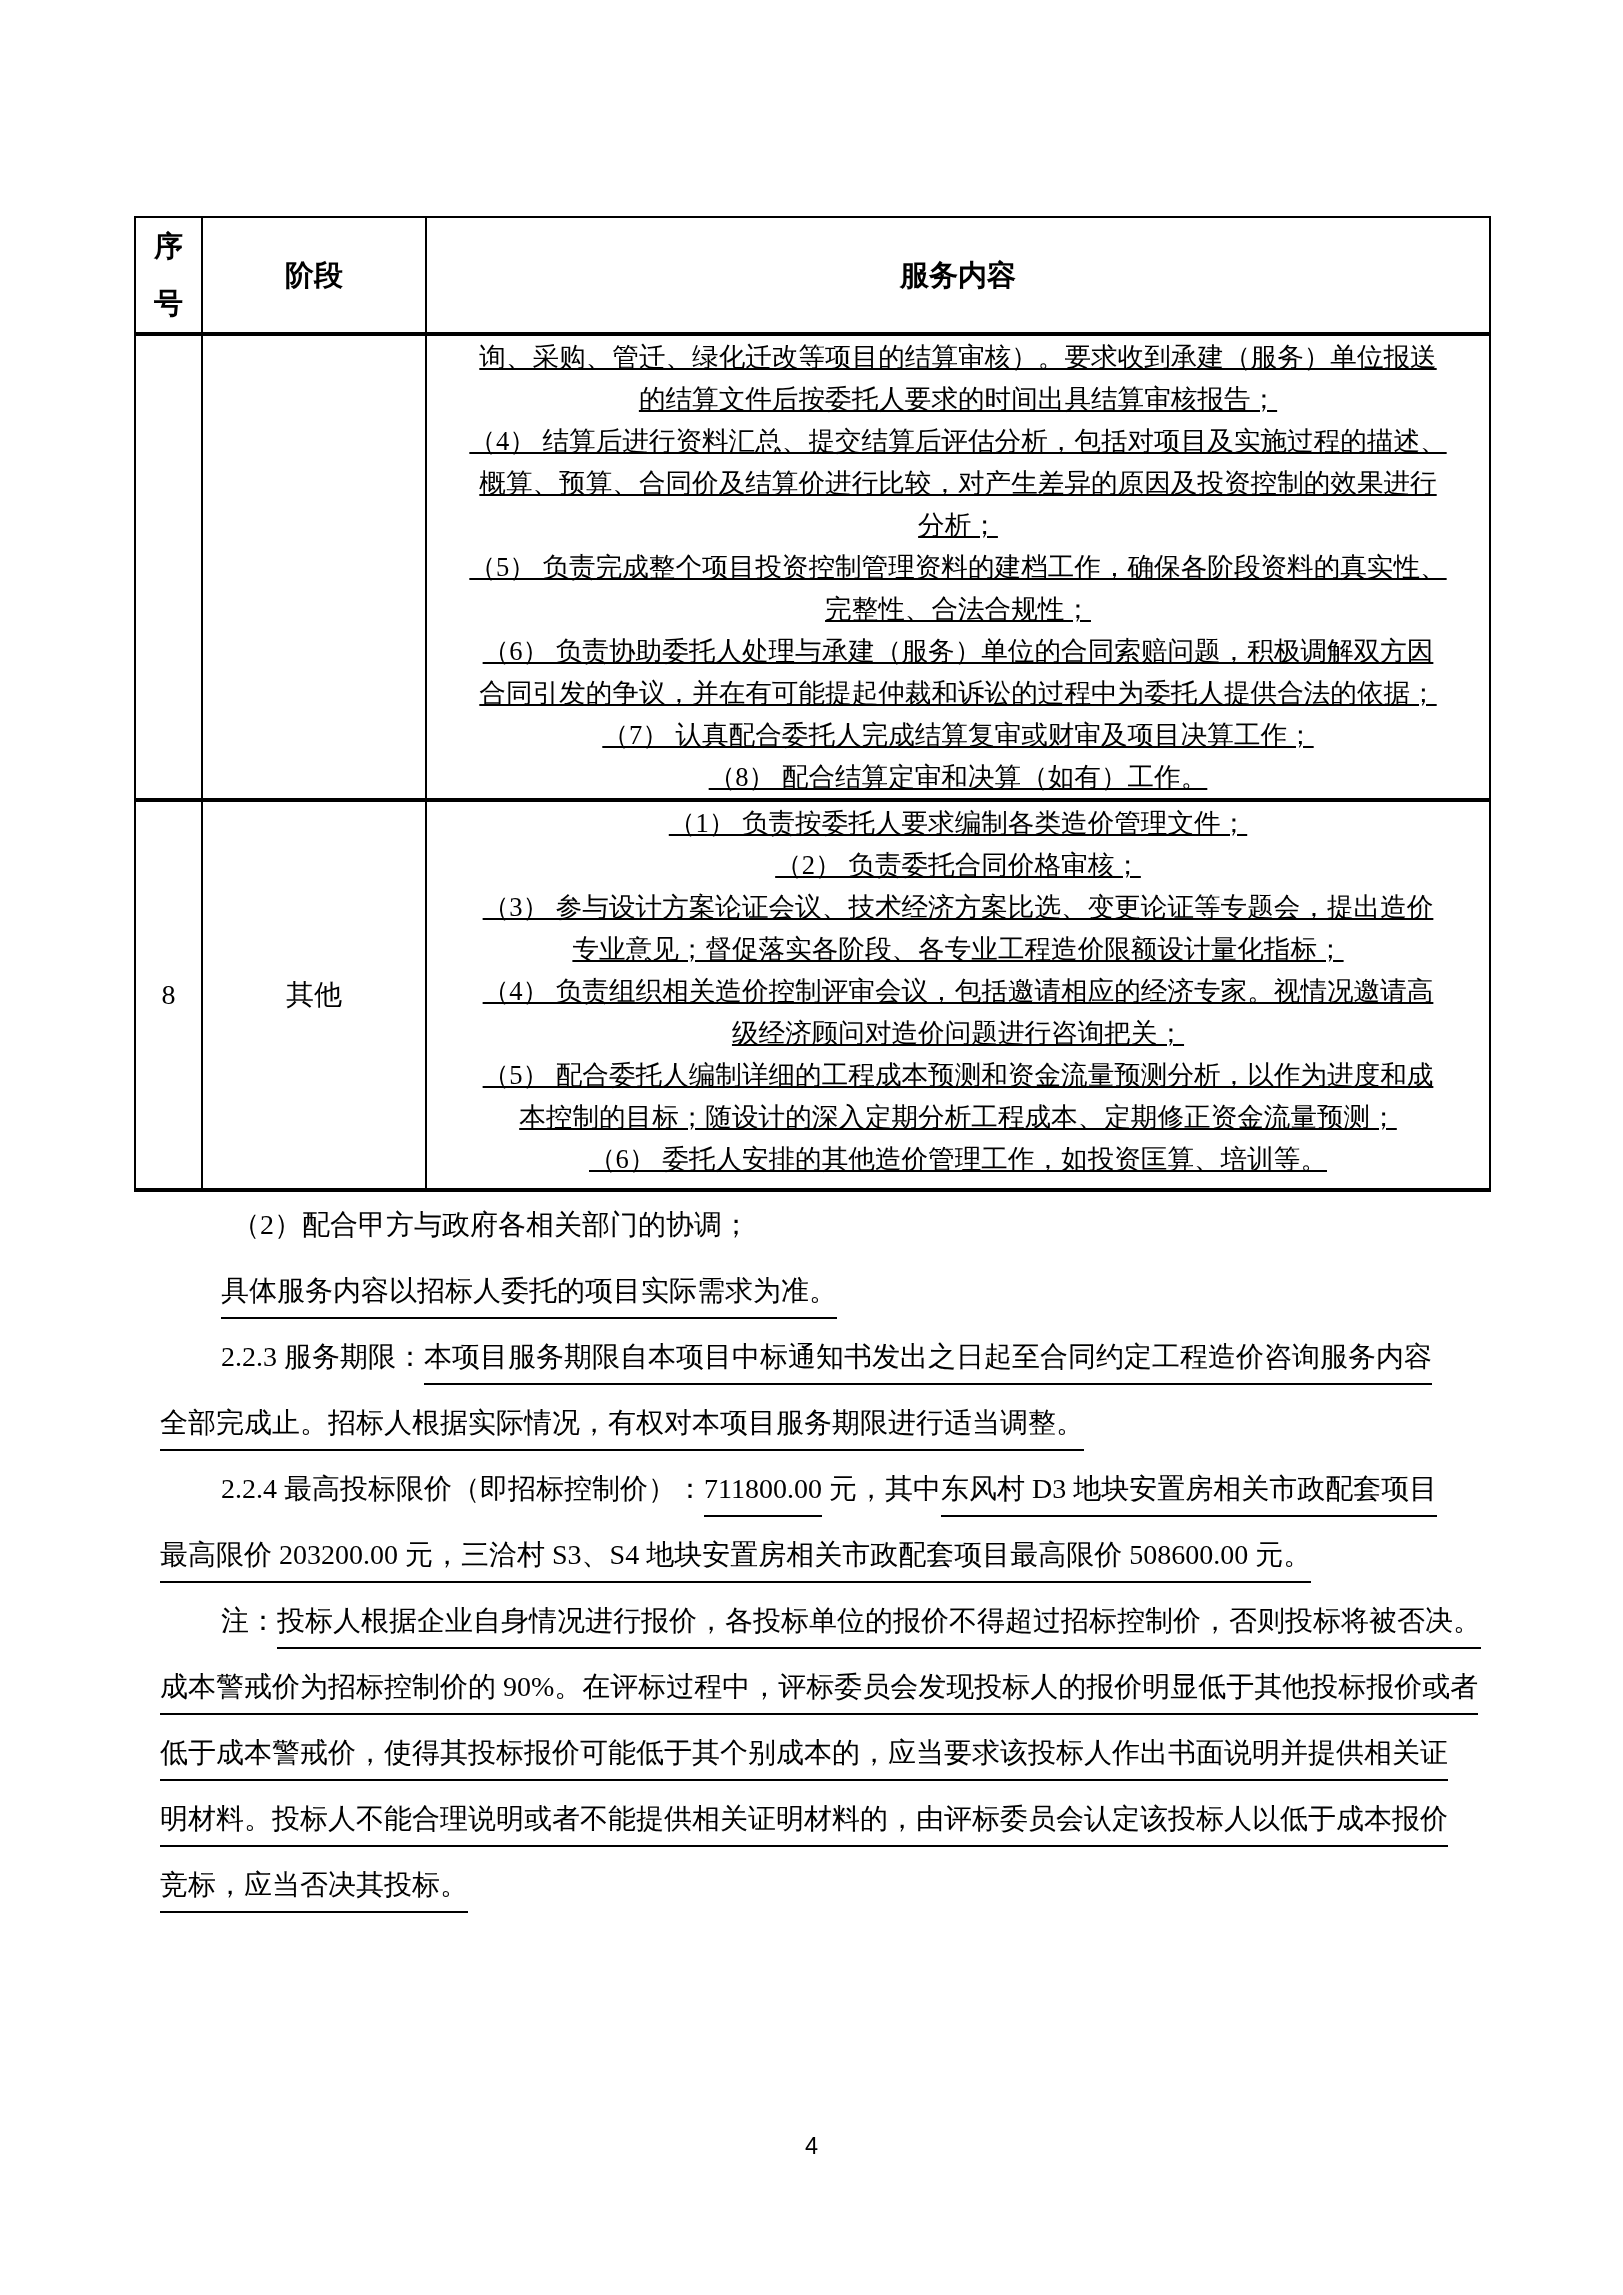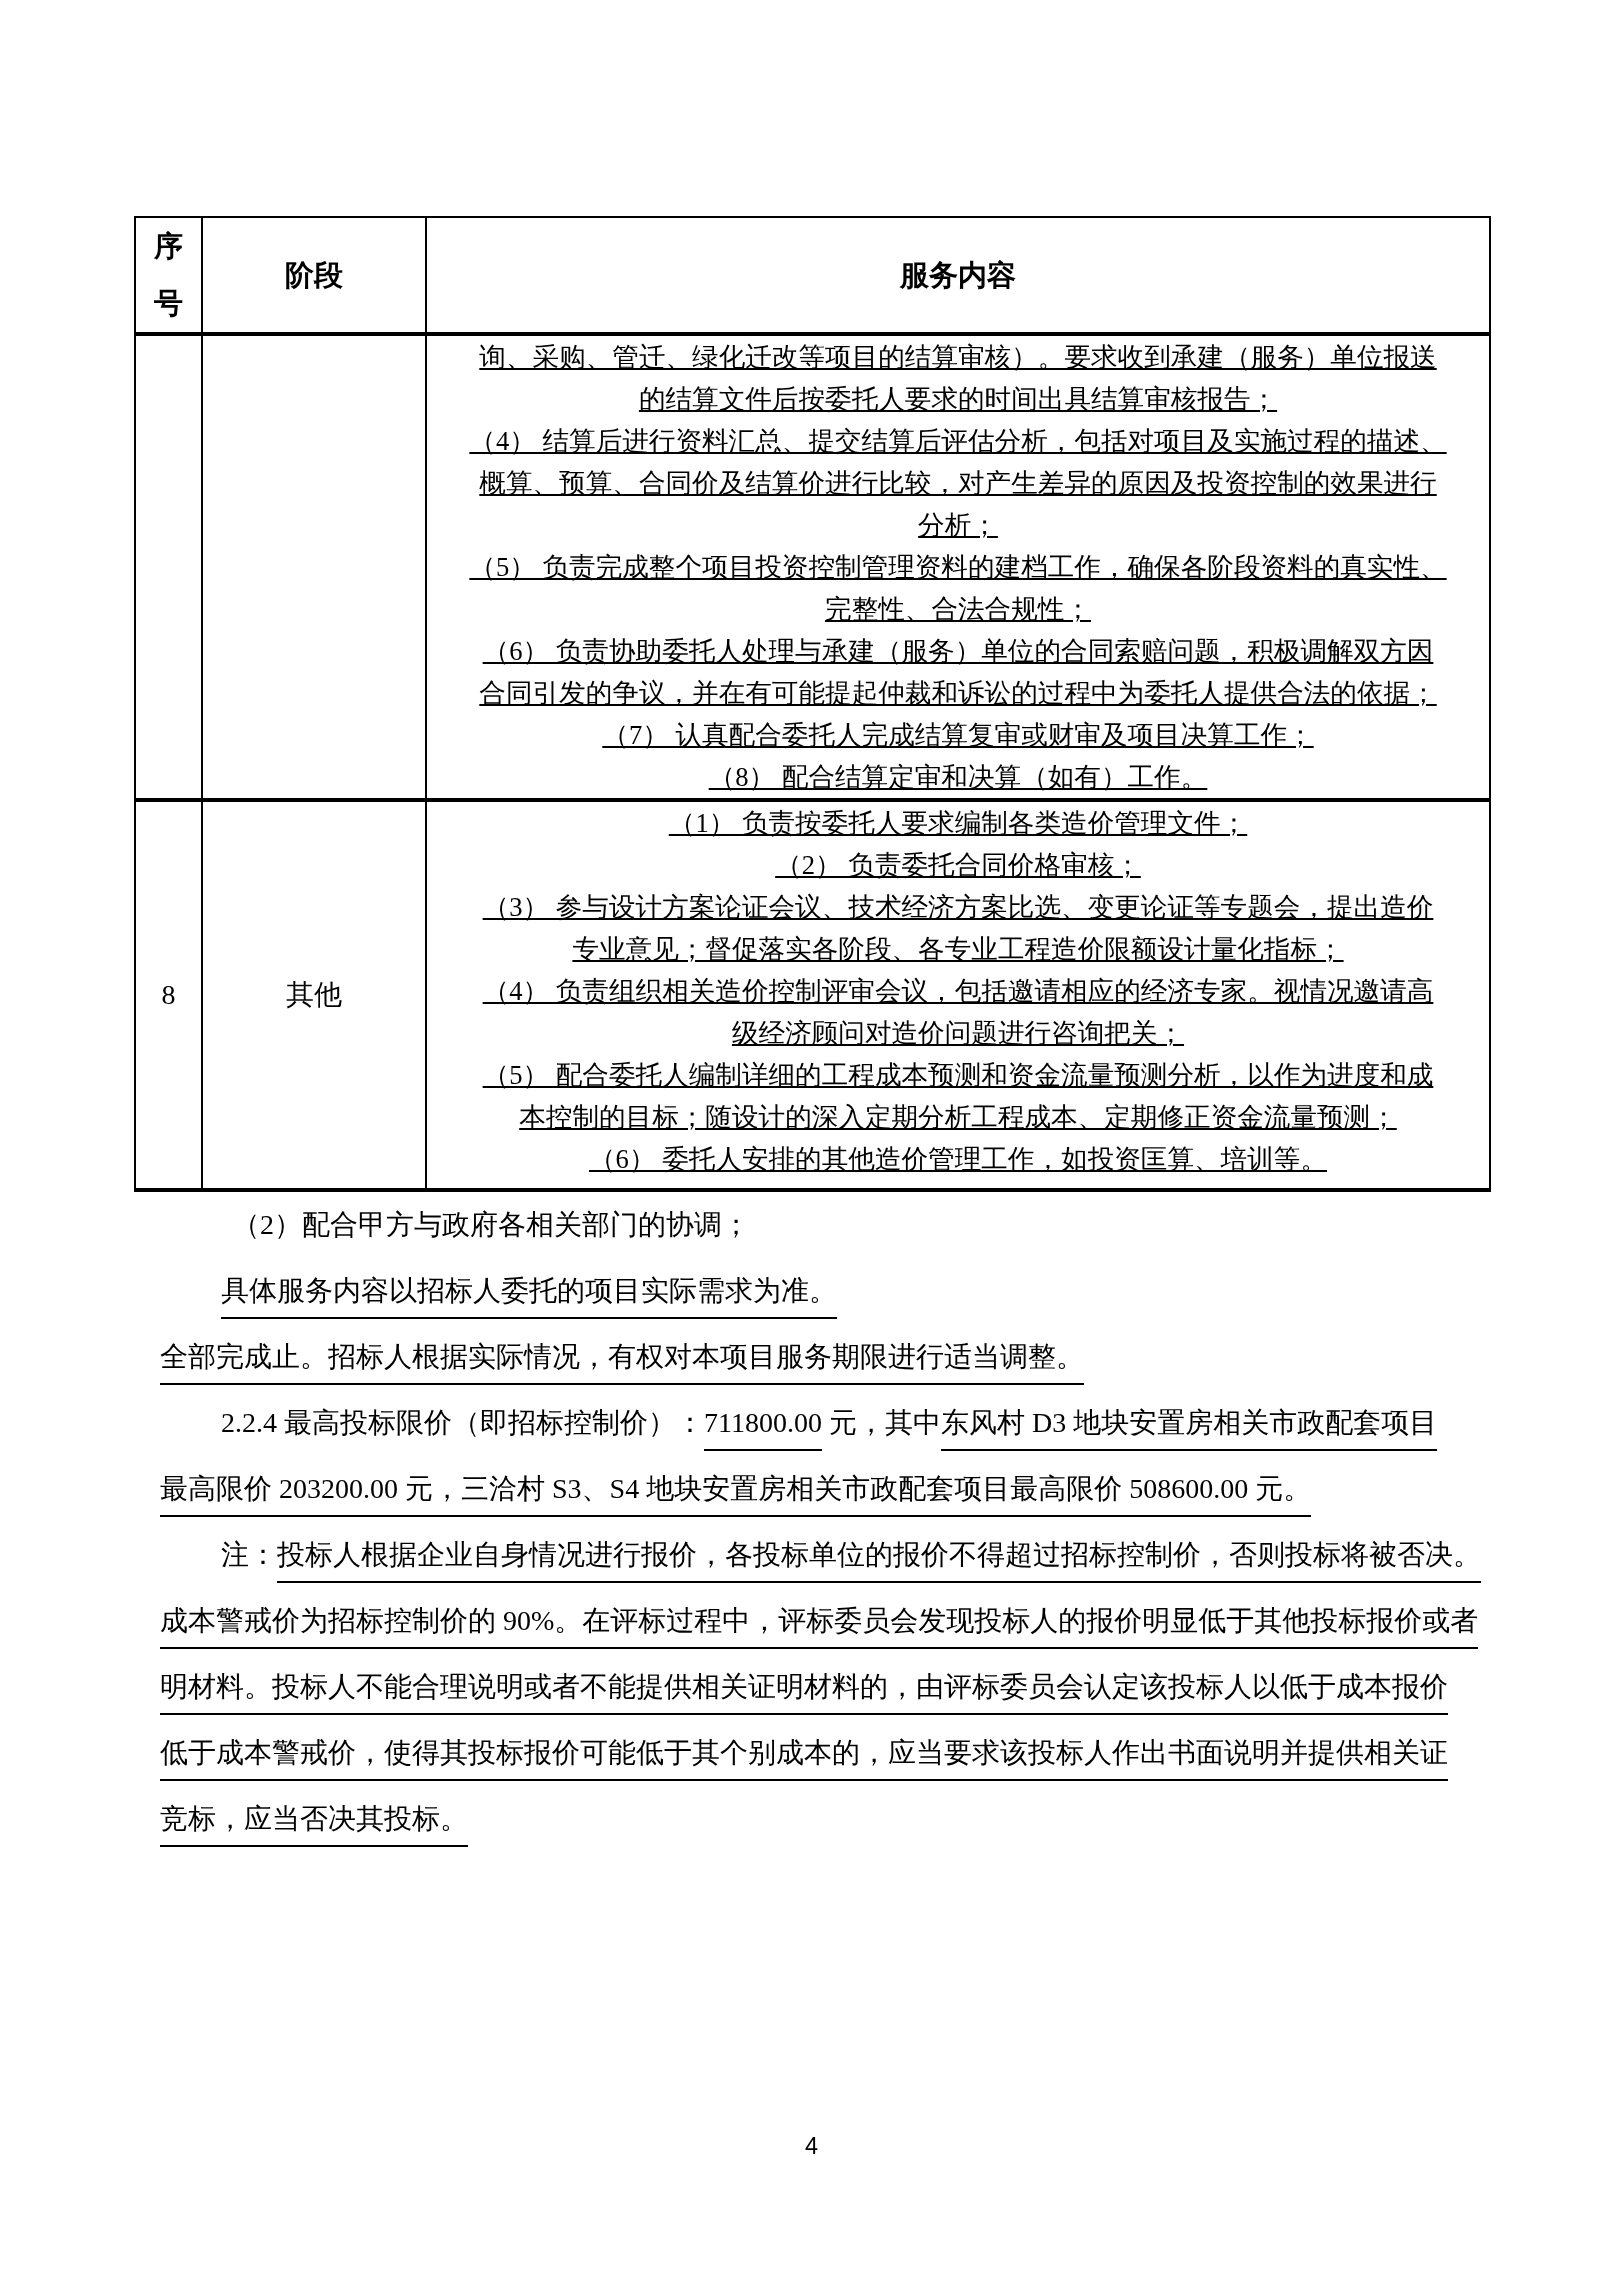--- a/index.html
+++ b/index.html
@@ -120,24 +120,25 @@
 （5） 配合委托人编制详细的工程成本预测和资金流量预测分析，以作为进度和成
 本控制的目标；随设计的深入定期分析工程成本、定期修正资金流量预测；
 （6） 委托人安排的其他造价管理工作，如投资匡算、培训等。</td>
   </tr>
 </tbody>
   </table>
 
 <div class="paras" id="paras">
     <div class="pline ind-a"><span class="">（2）配合甲方与政府各相关部门的协调；</span></div>
     <div class="pline ind-b"><span class="useg">具体服务内容以招标人委托的项目实际需求为准。</span></div>
+    <div class="pline ind-b"><span class="">2.2.3 服务期限：</span><span class="useg">本项目服务期限自本项目中标通知书发出之日起至合同约定工程造价咨询服务内容</span></div>
     <div class="pline"><span class="useg">全部完成止。招标人根据实际情况，有权对本项目服务期限进行适当调整。</span></div>
     <div class="pline ind-b"><span class="">2.2.4 最高投标限价（即招标控制价）：</span><span class="useg">711800.00</span><span class=""> 元，其中</span><span class="useg">东风村 D3 地块安置房相关市政配套项目</span></div>
     <div class="pline"><span class="useg">最高限价 203200.00 元，三洽村 S3、S4 地块安置房相关市政配套项目最高限价 508600.00 元。</span></div>
     <div class="pline ind-b"><span class="">注：</span><span class="useg">投标人根据企业自身情况进行报价，各投标单位的报价不得超过招标控制价，否则投标将被否决。</span></div>
     <div class="pline"><span class="useg">成本警戒价为招标控制价的 90%。在评标过程中，评标委员会发现投标人的报价明显低于其他投标报价或者</span></div>
+    <div class="pline"><span class="useg">低于成本警戒价，使得其投标报价可能低于其个别成本的，应当要求该投标人作出书面说明并提供相关证</span></div>
     <div class="pline"><span class="useg">明材料。投标人不能合理说明或者不能提供相关证明材料的，由评标委员会认定该投标人以低于成本报价</span></div>
-    <div class="pline"><span class="useg">低于成本警戒价，使得其投标报价可能低于其个别成本的，应当要求该投标人作出书面说明并提供相关证</span></div>
     <div class="pline"><span class="useg">竞标，应当否决其投标。</span></div>
   </div>
 
 <div class="pagenum">4</div>
 
 
 </body></html>

